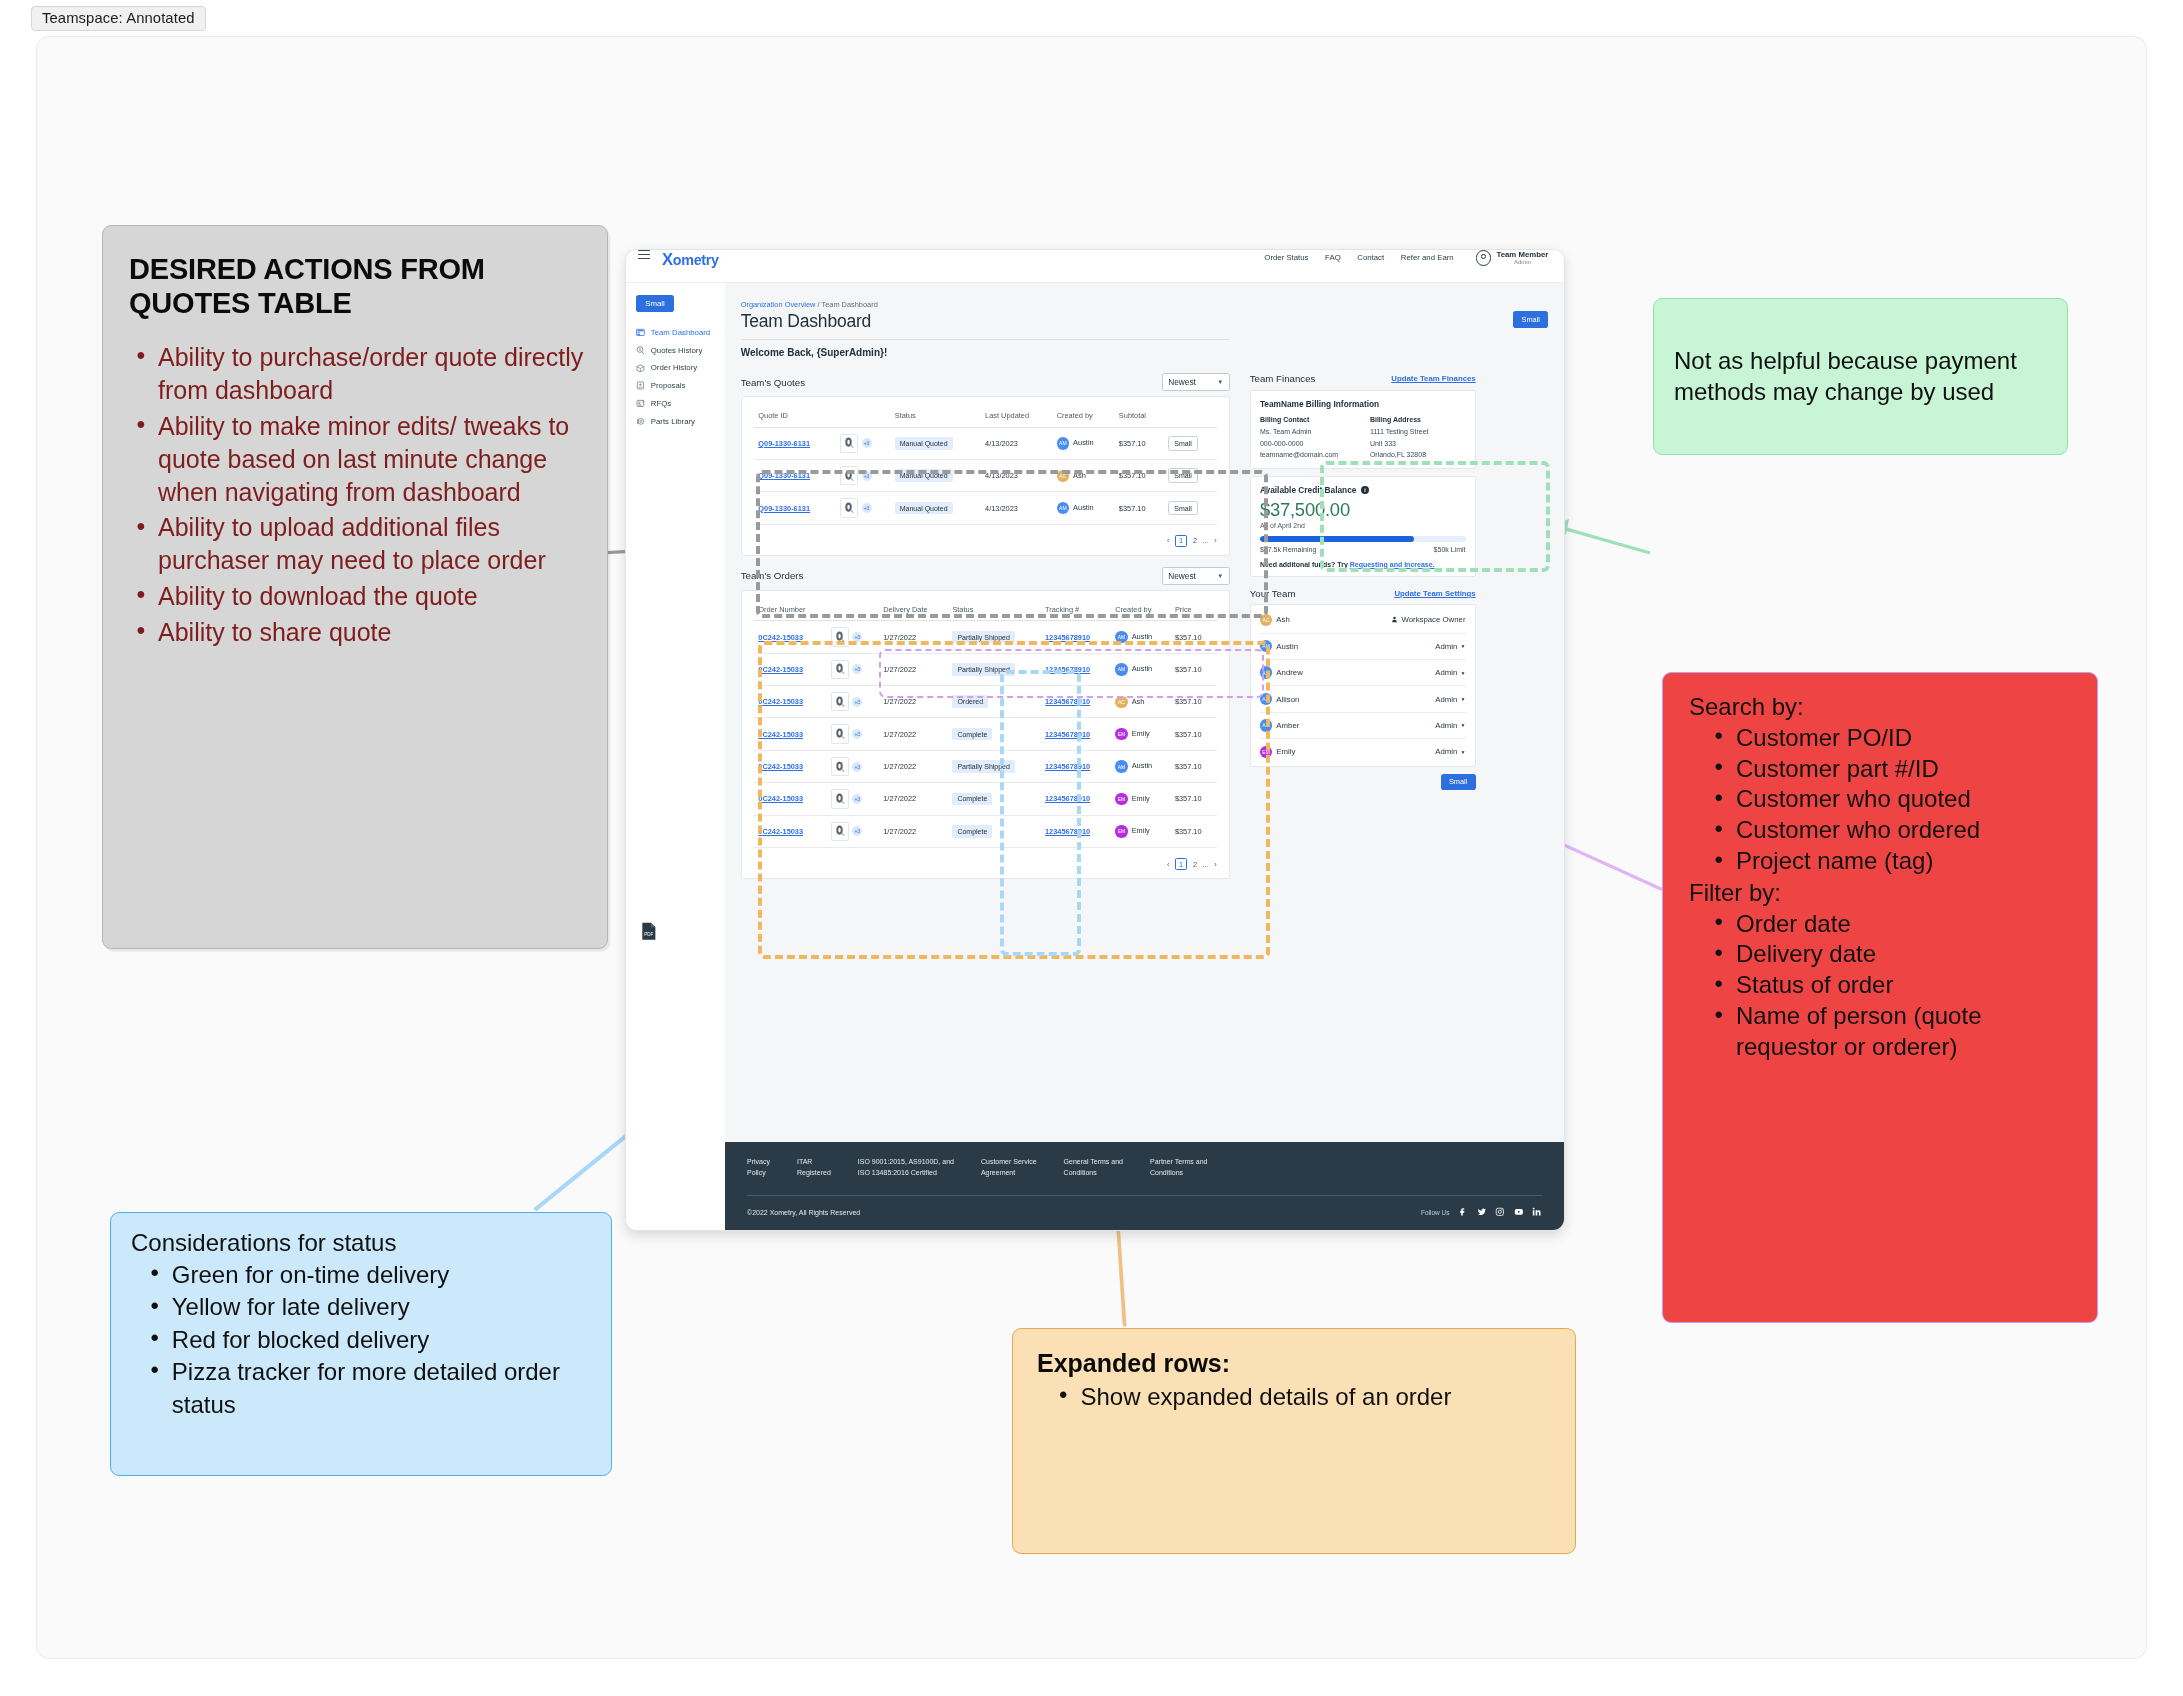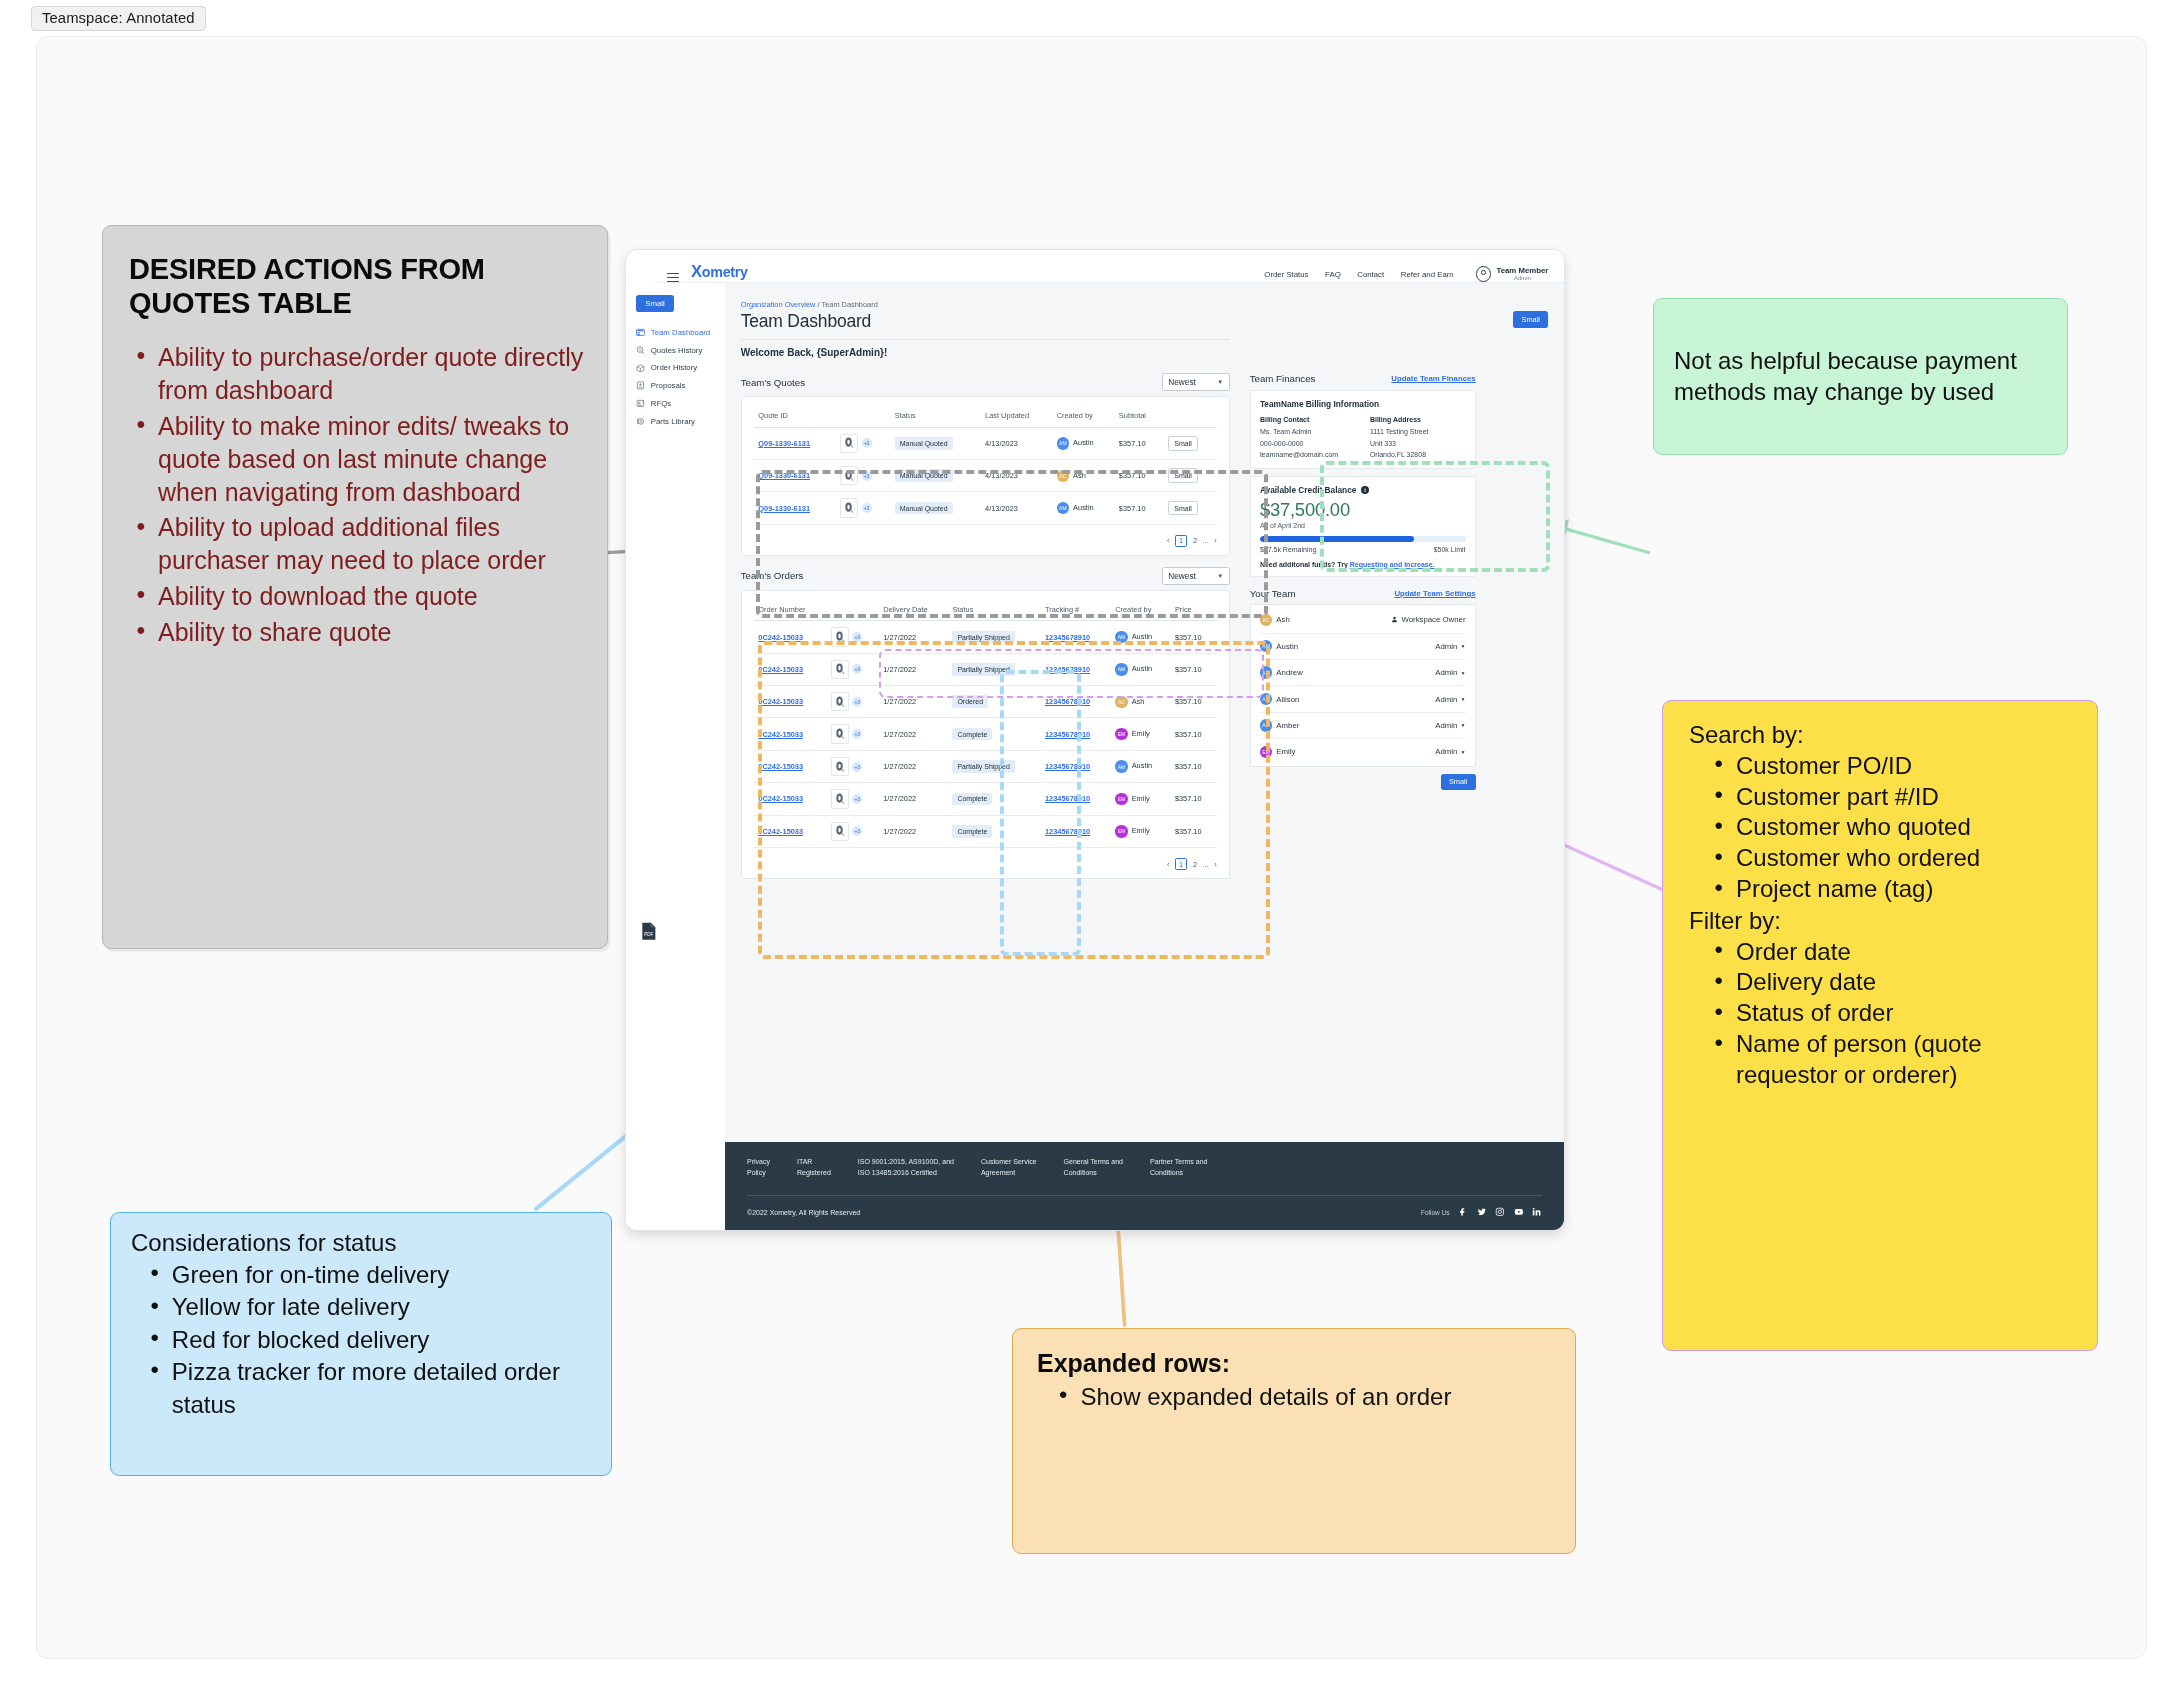--- a/index.html
+++ b/index.html
@@ -48,22 +48,22 @@
   }
 
   .note-green {
     left: 1653px; top: 298px; width: 415px; height: 157px;
     background: #c8f5d5; border: 1.4px solid #95dfae;
     padding: 25px 20px; display:flex; align-items:center;
   }
   .note-green p { font-size: 24px; line-height: 1.26; color: #111; }
 
   .note-purple {
-    left: 1662px; top: 700px; width: 436px; height: 651px;
-    background: #fde047; border: 1.4px solid #c79bee;
+    left: 1662px; top: 672px; width: 436px; height: 651px;
+    background: #ef4444; border: 1.4px solid #c79bee;
     padding: 18.4px 20px 14px 26px;
   }
   .note-purple .hdr { font-size: 24px; line-height: 1.3; color:#111; }
   .note-purple ul { list-style: none; margin: 0 0 0 20px; }
   .note-purple li {
     position: relative; font-size: 24px; line-height: 1.29; color: #111;
     padding-left: 27px;
   }
   .note-purple li::before {
     content: "\2022"; position: absolute; left: 5.5px; top: -1.4px; font-size: 24px;
@@ -106,22 +106,22 @@
   .mock {
     position: absolute; left: 625px; top: 249px;
     width: 940px; height: 982px;
     background: #ffffff; border-radius: 12px;
     border: 0.9px solid #e4e4e4;
     box-shadow: 0 4.6px 12px rgba(0,0,0,.13);
     overflow: hidden;
   }
 
   .topbar {
-    height: 33px; background:#fff; display:flex; align-items:flex-end;
-    padding: 0 15.7px 0 12px; border-bottom: 0.5px solid #eceff2; margin-left: 29px;
+    height: 33px; background:#fff; display:flex; align-items:flex-start;
+    padding: 0 15.7px 0 12px; border-bottom: 0.5px solid #eceff2;
   }
   .hamburger { width: 12px; height: 9.2px; display:flex; flex-direction:column; justify-content:space-between; margin-right: 12px; }
   .hamburger span { display:block; height:1.4px; background:#3b4a57; border-radius:0.9px; }
   .logo { font-size: 14.3px; font-weight: 700; color:#2f6fe4; letter-spacing:-0.3px; }
   .logo .x { font-size: 16.6px; font-weight: 800; }
   .topnav { margin-left:auto; display:flex; align-items:center; gap: 16.6px; }
   .topnav a { font-size: 7.8px; color:#2b3a47; text-decoration:none; white-space:nowrap; }
   .user { display:flex; align-items:center; gap:5px; margin-left: 5.5px; }
   .user-ava {
     width: 15.7px; height: 15.7px; border-radius: 50%; border:0.9px solid #2b3a47;

